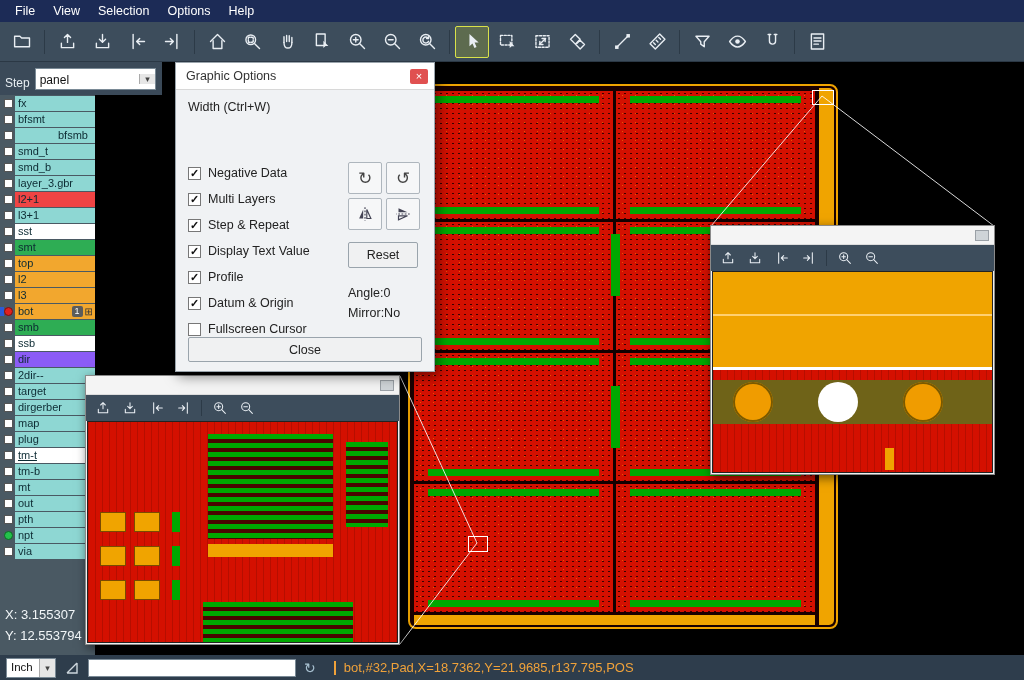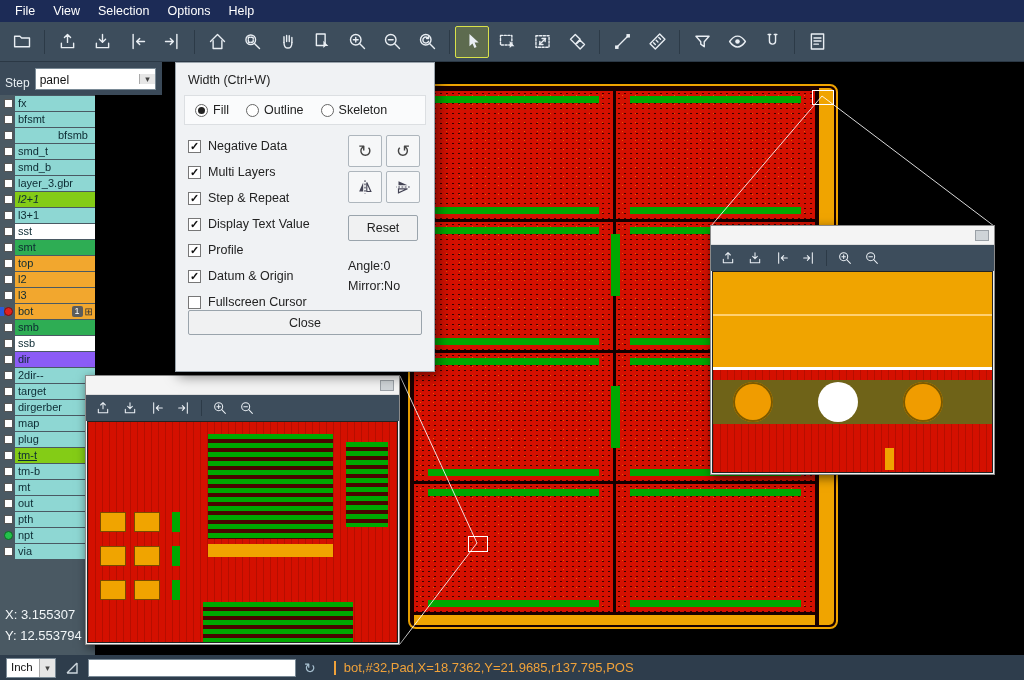--- a/index.html
+++ b/index.html
@@ -464,21 +464,21 @@
         <div class="layer-row">
           <div class="layer-check"></div>
           <div class="layer-name" style="background: rgb(142, 215, 211);">smd_b</div>
         </div>
         <div class="layer-row">
           <div class="layer-check"></div>
           <div class="layer-name" style="background: rgb(142, 215, 211);">layer_3.gbr</div>
         </div>
         <div class="layer-row">
           <div class="layer-check"></div>
-          <div class="layer-name" style="background: #84cc16; font-style: italic;">l2+1</div>
+          <div class="layer-name" style="background: #ef4444;">l2+1</div>
         </div>
         <div class="layer-row">
           <div class="layer-check"></div>
           <div class="layer-name" style="background: rgb(142, 215, 211);">l3+1</div>
         </div>
         <div class="layer-row">
           <div class="layer-check"></div>
           <div class="layer-name" style="background: rgb(255, 255, 255);">sst</div>
         </div>
         <div class="layer-row">
@@ -528,21 +528,21 @@
         <div class="layer-row">
           <div class="layer-check"></div>
           <div class="layer-name" style="background: rgb(142, 215, 211);">map</div>
         </div>
         <div class="layer-row">
           <div class="layer-check"></div>
           <div class="layer-name" style="background: rgb(142, 215, 211);">plug</div>
         </div>
         <div class="layer-row">
           <div class="layer-check"></div>
-          <div class="layer-name" style="background: #84cc16; text-decoration: underline;">tm-t</div>
+          <div class="layer-name" style="background: #ffffff; text-decoration: underline;">tm-t</div>
         </div>
         <div class="layer-row">
           <div class="layer-check"></div>
           <div class="layer-name" style="background: rgb(142, 215, 211);">tm-b</div>
         </div>
         <div class="layer-row">
           <div class="layer-check"></div>
           <div class="layer-name" style="background: rgb(142, 215, 211);">mt</div>
         </div>
         <div class="layer-row">
@@ -663,36 +663,26 @@
       <div class="m2-olive">
         <div class="m2-circle c1"></div>
         <div class="m2-circle c2"></div>
         <div class="m2-circle c3"></div>
       </div>
       <div class="m2-plug"></div>
     </div>
   </div>
 
   <div class="dialog">
+    <div class="dlg-title">
+      <span>Graphic Options</span>
+      <div class="dlg-close">×</div>
+    </div>
     <div class="dlg-body">
       <div class="dlg-width-label">Width (Ctrl+W)</div>
-      <div class="radio-group">
-          <div class="radio-item">
-            <div class="radio-circle on"></div>
-            <div class="radio-label">Fill</div>
-          </div>
-          <div class="radio-item">
-            <div class="radio-circle"></div>
-            <div class="radio-label">Outline</div>
-          </div>
-          <div class="radio-item">
-            <div class="radio-circle"></div>
-            <div class="radio-label">Skeleton</div>
-          </div>
-        </div>
       <div class="check-col">
           <div class="check-item">
             <div class="check-box">✓</div>
             <div class="check-label">Negative Data</div>
           </div>
           <div class="check-item">
             <div class="check-box">✓</div>
             <div class="check-label">Multi Layers</div>
           </div>
           <div class="check-item">

